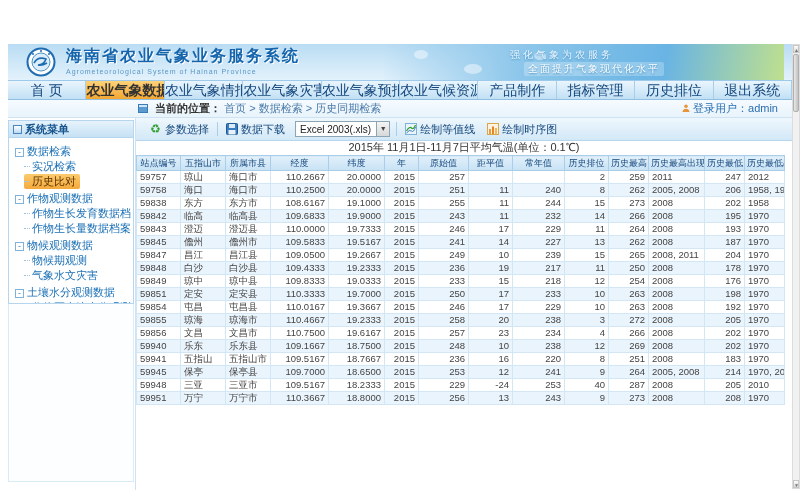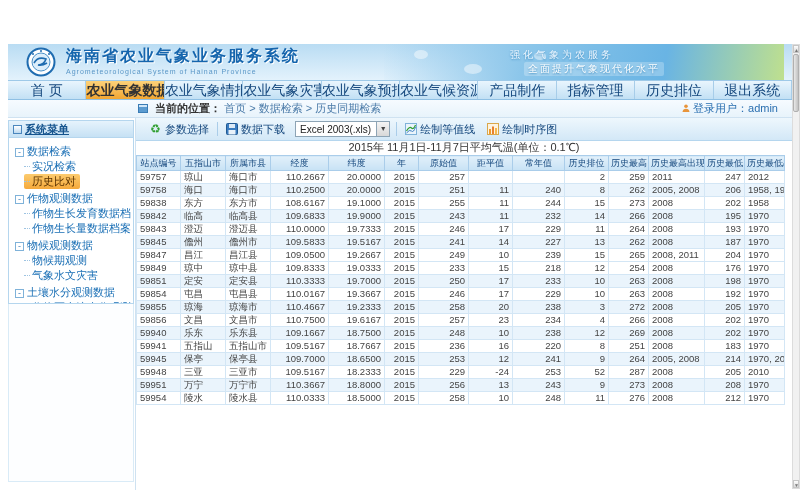--- a/index.html
+++ b/index.html
@@ -29,21 +29,21 @@
   .crumb-icon { display:inline-block; width:10px; height:9px; background:#5b9bd0; border:1px solid #3a7cb5; margin-right:4px; vertical-align:-1px; box-shadow:inset 0 2px 0 #cfe6f8; }
   .crumb-label { font-weight:bold; color:#333;margin-top:12px; }
   .crumb-path { color:#4a7aa8; }
   .user { position:absolute; right:14px; top:0; color:#2a6fb0; }
   .user-icon { display:inline-block; width:8px; height:8px; margin-right:3px; }
 
   
   .main { display:flex; height:372px; }
   .sidebar { width:127px; padding:2px 1px 0 0; }
   .side-box { border:1px solid #b5d6ee; background:#fff; height:184px; overflow:hidden; }
-  .side-header { height:17px; background:linear-gradient(#e6f3fc,#c6e1f4); border-bottom:1px solid #b5d6ee; font-size:11px; font-weight:bold; color:#16548e; line-height:16px; padding-left:4px;text-decoration:underline; }
+  .side-header { height:17px; background:linear-gradient(#e6f3fc,#c6e1f4); border-bottom:1px solid #b5d6ee; font-size:11px; font-weight:bold; color:#16548e; line-height:16px; padding-left:4px; }
   .menu-icon { display:inline-block; width:9px; height:9px; border:1px solid #4a86bd; background:linear-gradient(#fff,#bcd9f0); margin-right:3px; vertical-align:-1px; }
   .side-box2 { border:1px solid #d9ebf7; border-top:none; height:178px; background:#fdfeff; }
 
   .tree { padding:6px 2px 0 6px; font-size:11px; }
   .tree-group { margin-bottom:2px; }
   .tree-group-row { color:#1a6fb5; line-height:15px; white-space:nowrap; cursor:pointer; }
   .tg-icon { display:inline-block; width:9px; height:9px; border:1px solid #7fb2d9; background:#fff; color:#4a86bd; font-size:9px; line-height:7px; text-align:center; margin-right:3px; vertical-align:0px; }
   .tree-children { padding-left:9px; }
   .tree-leaf { color:#1a6fb5; line-height:15px; white-space:nowrap; overflow:hidden; cursor:pointer; padding-left:8px; position:relative; }
   .tree-leaf::before { content:""; position:absolute; left:0; top:7px; width:6px; border-top:1px dotted #9ec4e2; }
@@ -361,20 +361,36 @@
                     <td class="ar">2015</td>
                     <td class="ar">249</td>
                     <td class="ar">10</td>
                     <td class="ar">239</td>
                     <td class="ar">15</td>
                     <td class="ar">265</td>
                     <td class="al">2008, 2011</td>
                     <td class="ar">204</td>
                     <td class="al">1970</td>
                   </tr>
+                  <tr class="even">
+                    <td class="al">59848</td>
+                    <td class="al">白沙</td>
+                    <td class="al">白沙县</td>
+                    <td class="ar">109.4333</td>
+                    <td class="ar">19.2333</td>
+                    <td class="ar">2015</td>
+                    <td class="ar">236</td>
+                    <td class="ar">19</td>
+                    <td class="ar">217</td>
+                    <td class="ar">11</td>
+                    <td class="ar">250</td>
+                    <td class="al">2008</td>
+                    <td class="ar">178</td>
+                    <td class="al">1970</td>
+                  </tr>
                   <tr class="odd">
                     <td class="al">59849</td>
                     <td class="al">琼中</td>
                     <td class="al">琼中县</td>
                     <td class="ar">109.8333</td>
                     <td class="ar">19.0333</td>
                     <td class="ar">2015</td>
                     <td class="ar">233</td>
                     <td class="ar">15</td>
                     <td class="ar">218</td>
@@ -499,21 +515,21 @@
                   <tr class="odd">
                     <td class="al">59948</td>
                     <td class="al">三亚</td>
                     <td class="al">三亚市</td>
                     <td class="ar">109.5167</td>
                     <td class="ar">18.2333</td>
                     <td class="ar">2015</td>
                     <td class="ar">229</td>
                     <td class="ar">-24</td>
                     <td class="ar">253</td>
-                    <td class="ar">52</td>
+                    <td class="ar">40</td>
                     <td class="ar">287</td>
                     <td class="al">2008</td>
                     <td class="ar">205</td>
                     <td class="al">2010</td>
                   </tr>
                   <tr class="even">
                     <td class="al">59951</td>
                     <td class="al">万宁</td>
                     <td class="al">万宁市</td>
                     <td class="ar">110.3667</td>

